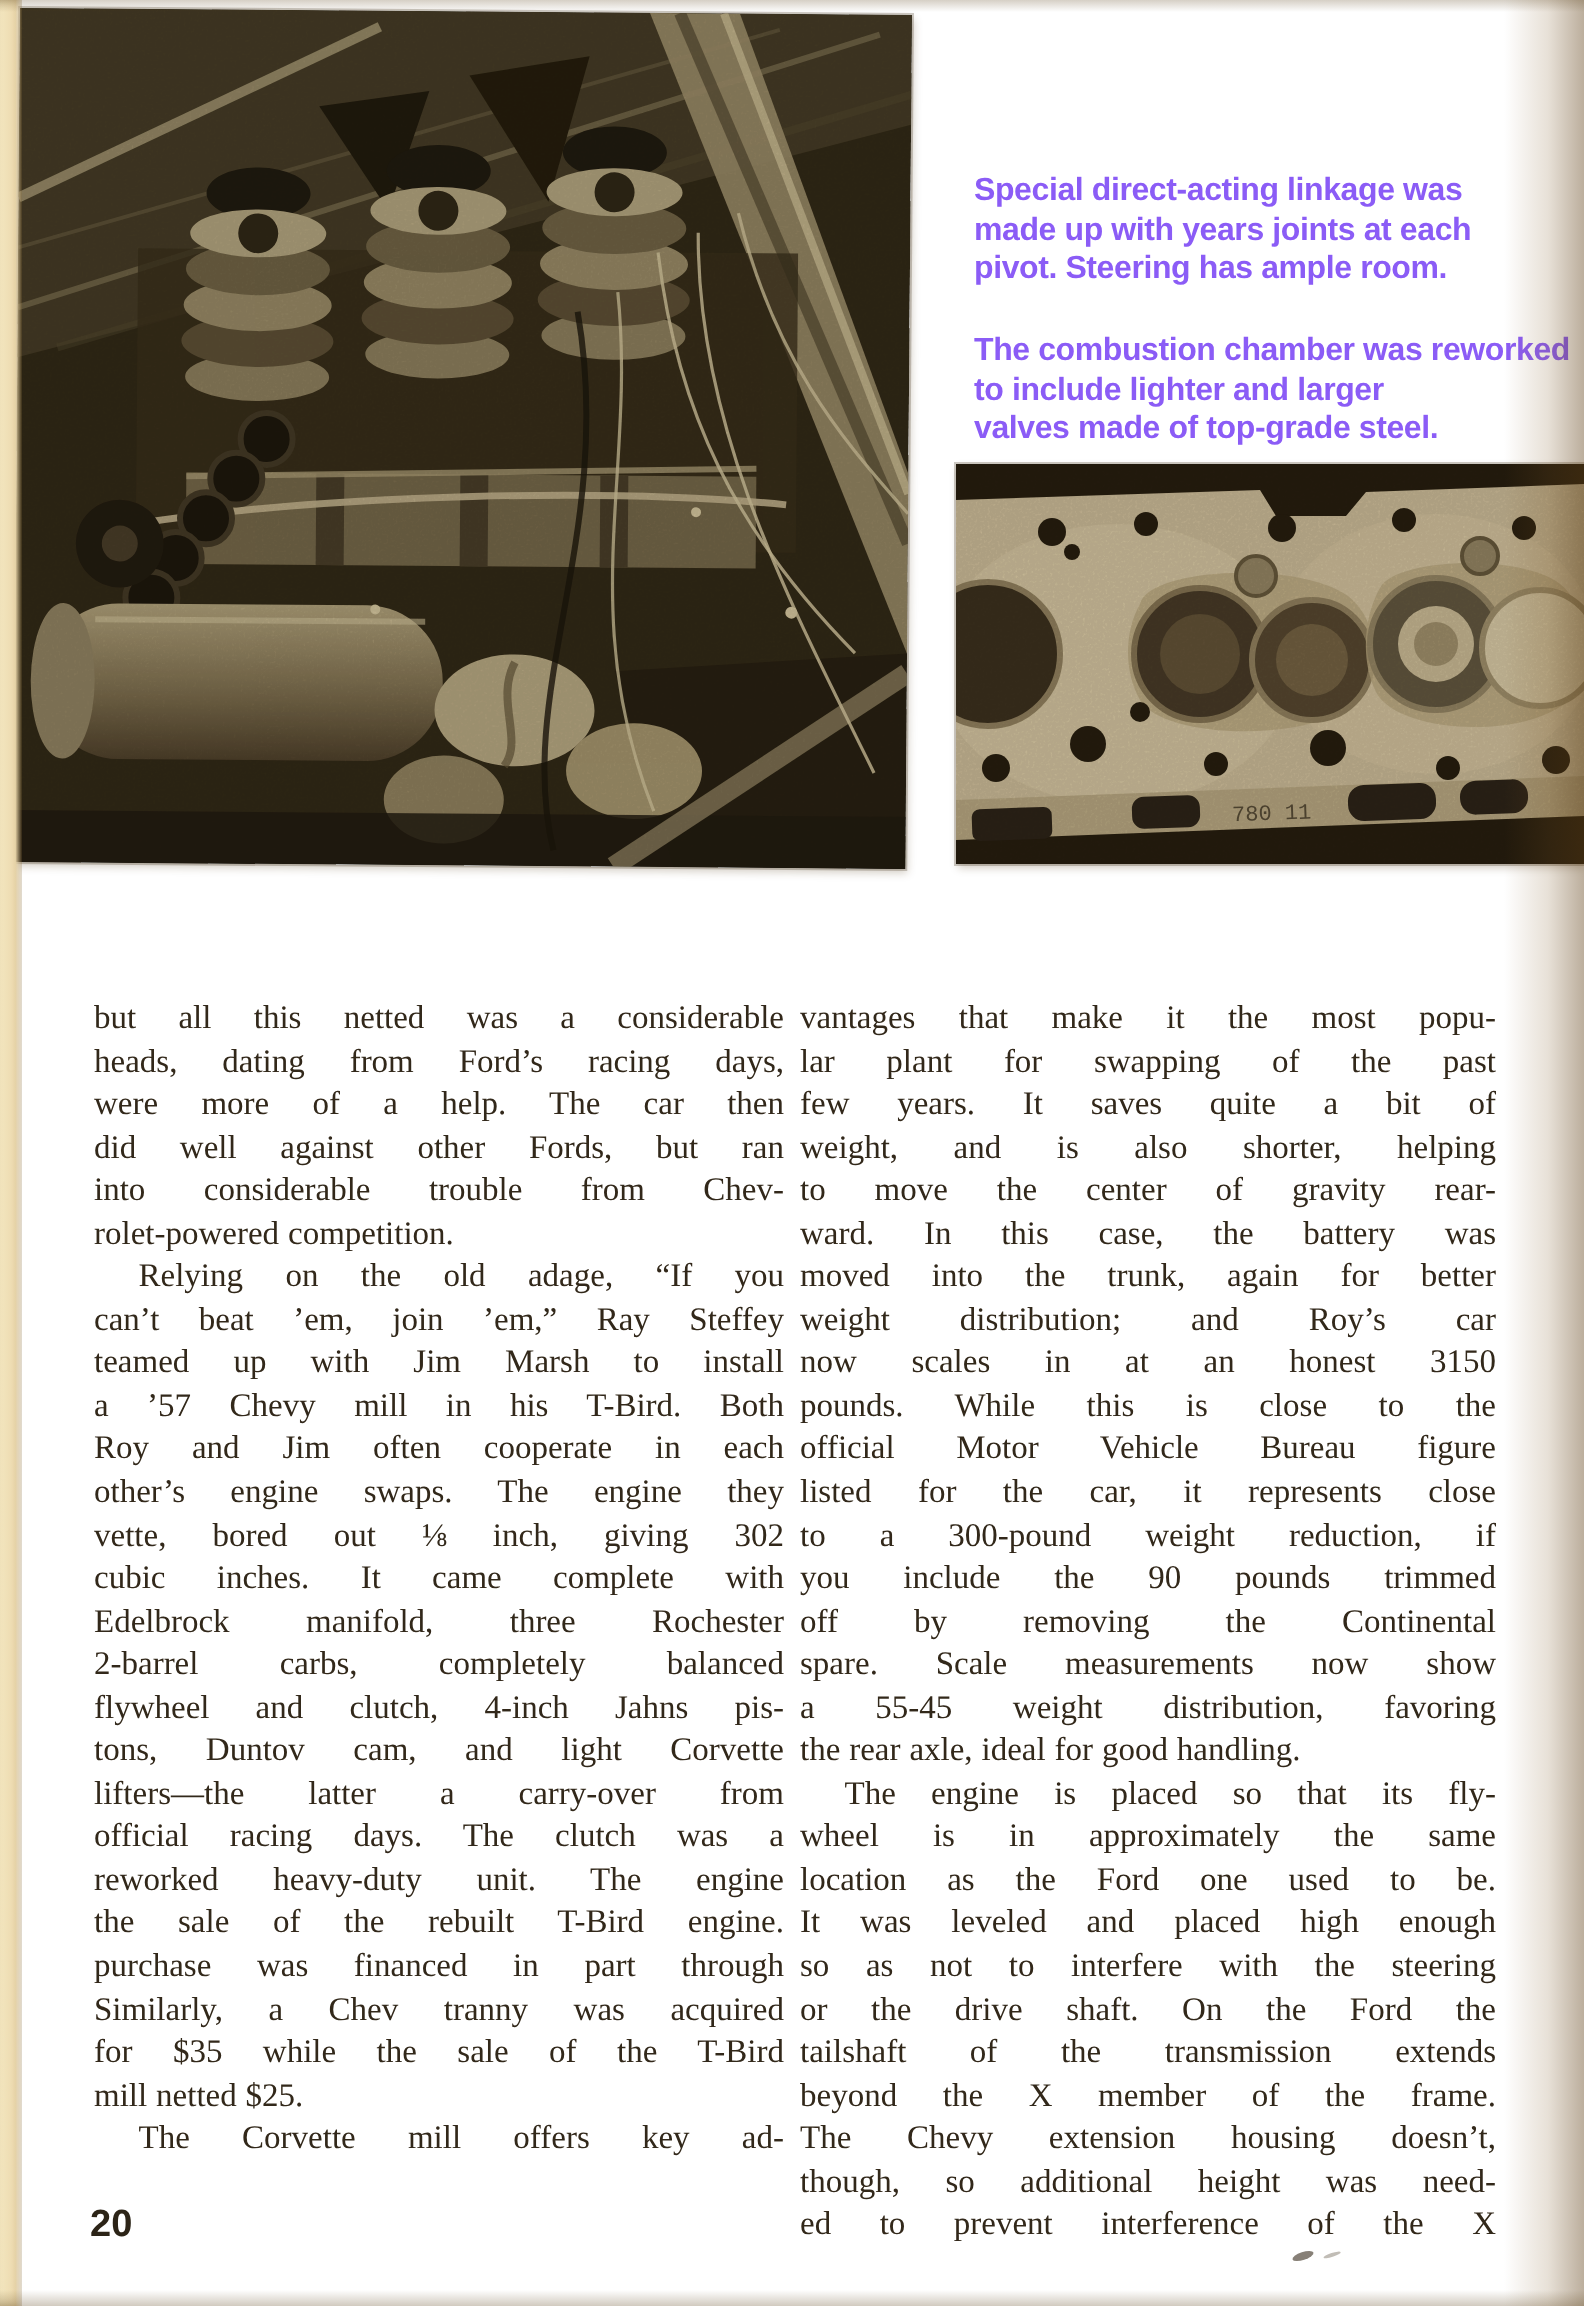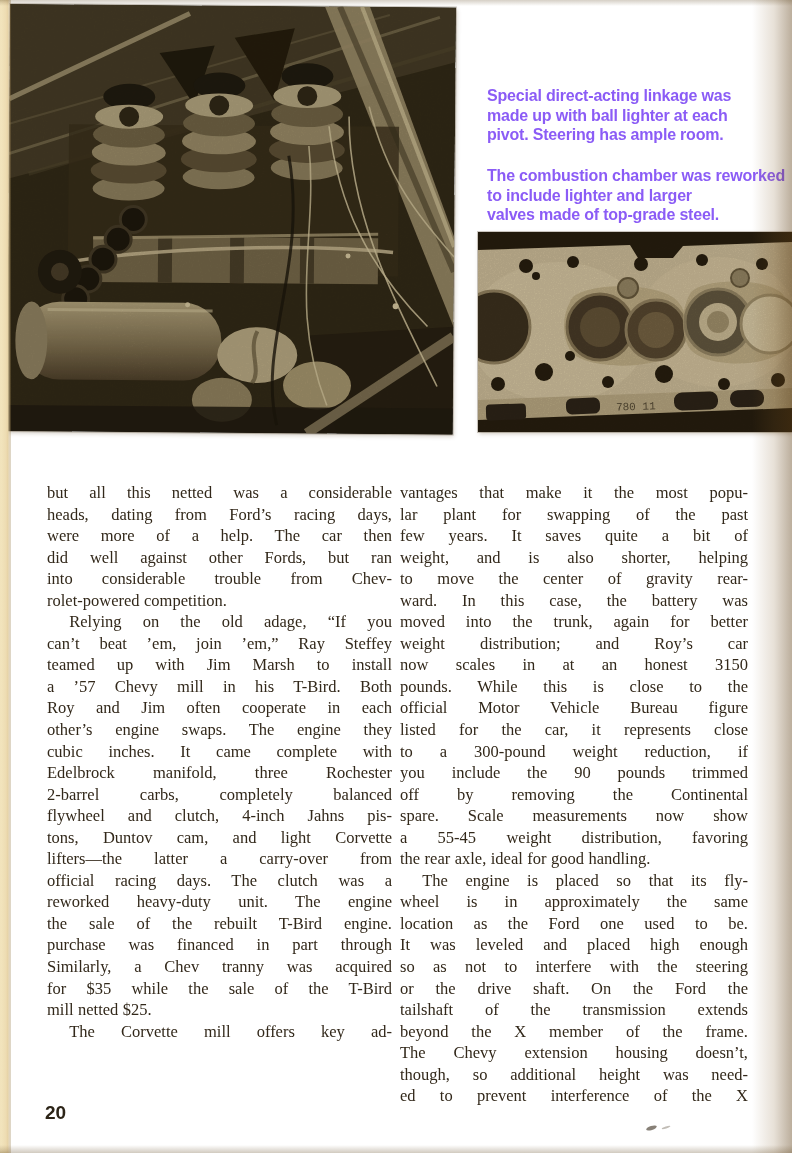--- a/index.html
+++ b/index.html
@@ -32,21 +32,21 @@
   .head-photo{left:478px;top:232px;width:314px;height:200px;}
 
   
   .caption{position:absolute;font-family:"Liberation Sans", sans-serif;font-weight:700;
     font-size:16px;line-height:19.6px;color:#8b5cf6;letter-spacing:-.2px;}
   .caption-1{left:487px;top:86px;width:272px;}
   .caption-2{left:487px;top:166px;width:296px;}
   .cline{white-space:nowrap;}
 
   
-  .columns{position:absolute;left:47px;top:482px;width:715px;display:flex;gap:8px;}
+  .columns{position:absolute;left:47px;top:498px;width:715px;display:flex;gap:8px;}
   .column{color:#32281a;font-size:16.5px;line-height:21.55px;}
   .column.left{width:345px;}
   .column.right{width:348px;}
   .tline{text-align:justify;text-align-last:justify;word-spacing:.02em;}
   .tline.endline{text-align-last:left;}
   .tline.indent{text-indent:1.35em;}
 
   .page-number{position:absolute;left:45px;top:1102px;
     font-family:"Liberation Sans", sans-serif;font-weight:600;font-size:19px;color:#2c2417;}
 
@@ -153,21 +153,21 @@
       <circle cx="388" cy="300" r="3" fill="#d8cca6"></circle>
         <circle cx="180" cy="300" r="2.5" fill="#d8cca6"></circle>
       <circle cx="340" cy="250" r="2.5" fill="#d8cca6"></circle>
       <rect width="446" height="428" filter="url(#grain)" opacity=".16"></rect>
       <rect width="446" height="428" fill="#c79f58" opacity=".07"></rect>
     </svg>
   </div>
 
   <div class="caption caption-1">
       <div class="cline">Special direct-acting linkage was</div>
-      <div class="cline">made up with ball lighter at each</div>
+      <div class="cline">made up with years joints at each</div>
       <div class="cline">pivot. Steering has ample room.</div>
     </div>
   <div class="caption caption-2">
       <div class="cline">The combustion chamber was reworked</div>
       <div class="cline">to include lighter and larger</div>
       <div class="cline">valves made of top-grade steel.</div>
     </div>
 
   <div class="photo head-photo">
     <svg viewBox="0 0 314 200" preserveAspectRatio="none">
@@ -232,20 +232,21 @@
         <div class="tline">were more of a help. The car then</div>
         <div class="tline">did well against other Fords, but ran</div>
         <div class="tline">into considerable trouble from Chev-</div>
         <div class="tline endline">rolet-powered competition.</div>
         <div class="tline indent">Relying on the old adage, “If you</div>
         <div class="tline">can’t beat ’em, join ’em,” Ray Steffey</div>
         <div class="tline">teamed up with Jim Marsh to install</div>
         <div class="tline">a ’57 Chevy mill in his T-Bird. Both</div>
         <div class="tline">Roy and Jim often cooperate in each</div>
         <div class="tline">other’s engine swaps. The engine they</div>
+        <div class="tline">vette, bored out ⅛ inch, giving 302</div>
         <div class="tline">cubic inches. It came complete with</div>
         <div class="tline">Edelbrock manifold, three Rochester</div>
         <div class="tline">2-barrel carbs, completely balanced</div>
         <div class="tline">flywheel and clutch, 4-inch Jahns pis-</div>
         <div class="tline">tons, Duntov cam, and light Corvette</div>
         <div class="tline">lifters—the latter a carry-over from</div>
         <div class="tline">official racing days. The clutch was a</div>
         <div class="tline">reworked heavy-duty unit. The engine</div>
         <div class="tline">the sale of the rebuilt T-Bird engine.</div>
         <div class="tline">purchase was financed in part through</div>

